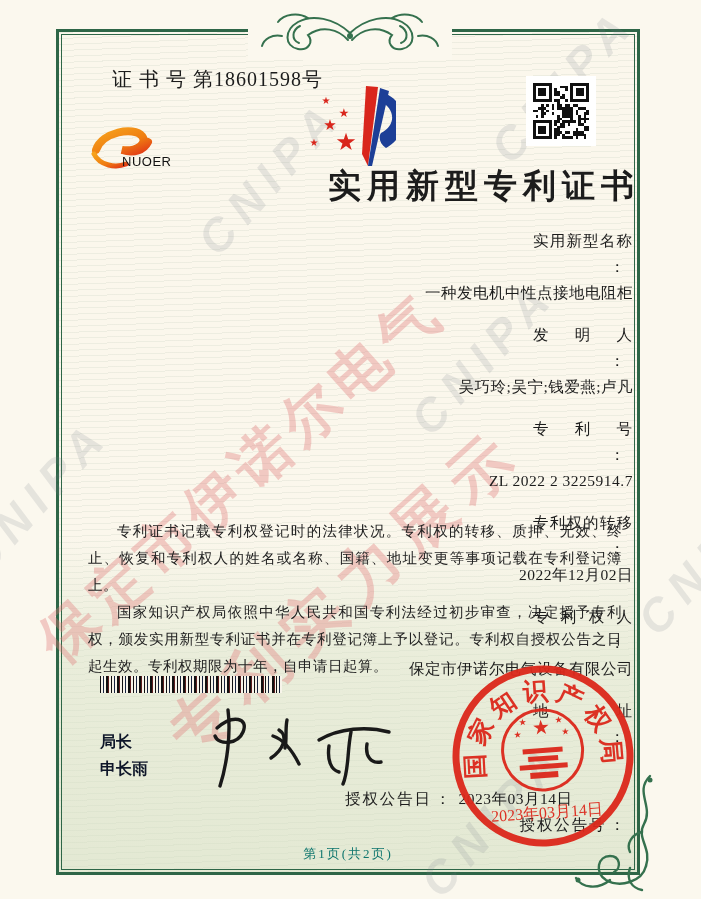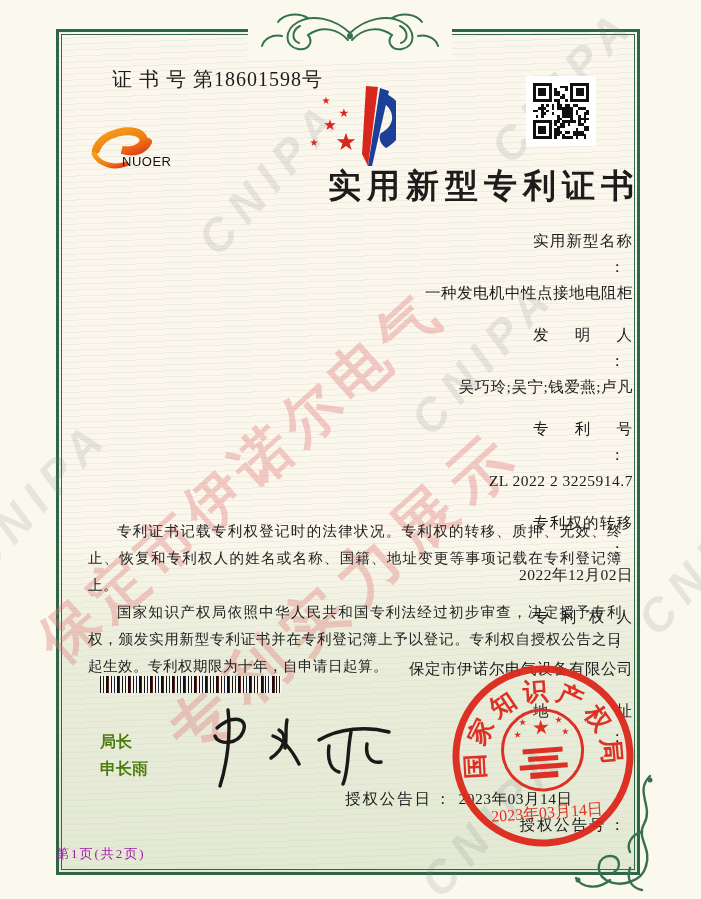--- a/index.html
+++ b/index.html
@@ -44,24 +44,24 @@
   .fgroup-first{width:288px;margin-top:20px;}
   .fgroup .flabel{width:86px;}
   
   .paras{position:absolute;left:88px;top:518px;width:534px;font-size:14.5px;line-height:27px;
          text-align:justify;color:#222;}
   .paras p{margin:0;text-indent:2em;letter-spacing:.5px;}
   
   .barcode{position:absolute;left:100px;top:676px;width:182px;height:17px;
      background:repeating-linear-gradient(90deg,#101010 0 1.5px,#f7f4ea 1.5px 3px,#17243f 3px 4px,#f7f4ea 4px 6.5px,#101010 6.5px 8.5px,#5d1f1f 8.5px 9.5px,#f7f4ea 9.5px 11px);}
   .sig-block{position:absolute;left:100px;top:728px;font-family:"Liberation Sans","DejaVu Sans",sans-serif;
-             font-size:16px;font-weight:600;line-height:27px;color:#4d7c0f;}
+             font-size:16px;font-weight:600;line-height:27px;color:#0f172a;}
   .signature{position:absolute;left:183px;top:706px;width:228px;height:84px;}
   .seal{position:absolute;left:449px;top:662px;width:188px;height:188px;transform:rotate(-4deg);opacity:.95;}
-  .footer{position:absolute;left:56px;top:845px;width:584px;font-size:13px;letter-spacing:2px;color:#a21caf;}
+  .footer{position:absolute;left:56px;top:845px;width:584px;text-align:center;font-size:13px;letter-spacing:2px;color:#0f766e;}
 </style>
 </head>
 <body>
 
 <div class="page">
 
   <div class="frame"></div>
 
   <div class="wm wm-cnipa" style="left:175px;top:150px;">CNIPA</div>
   <div class="wm wm-cnipa" style="left:388px;top:330px;">CNIPA</div>

